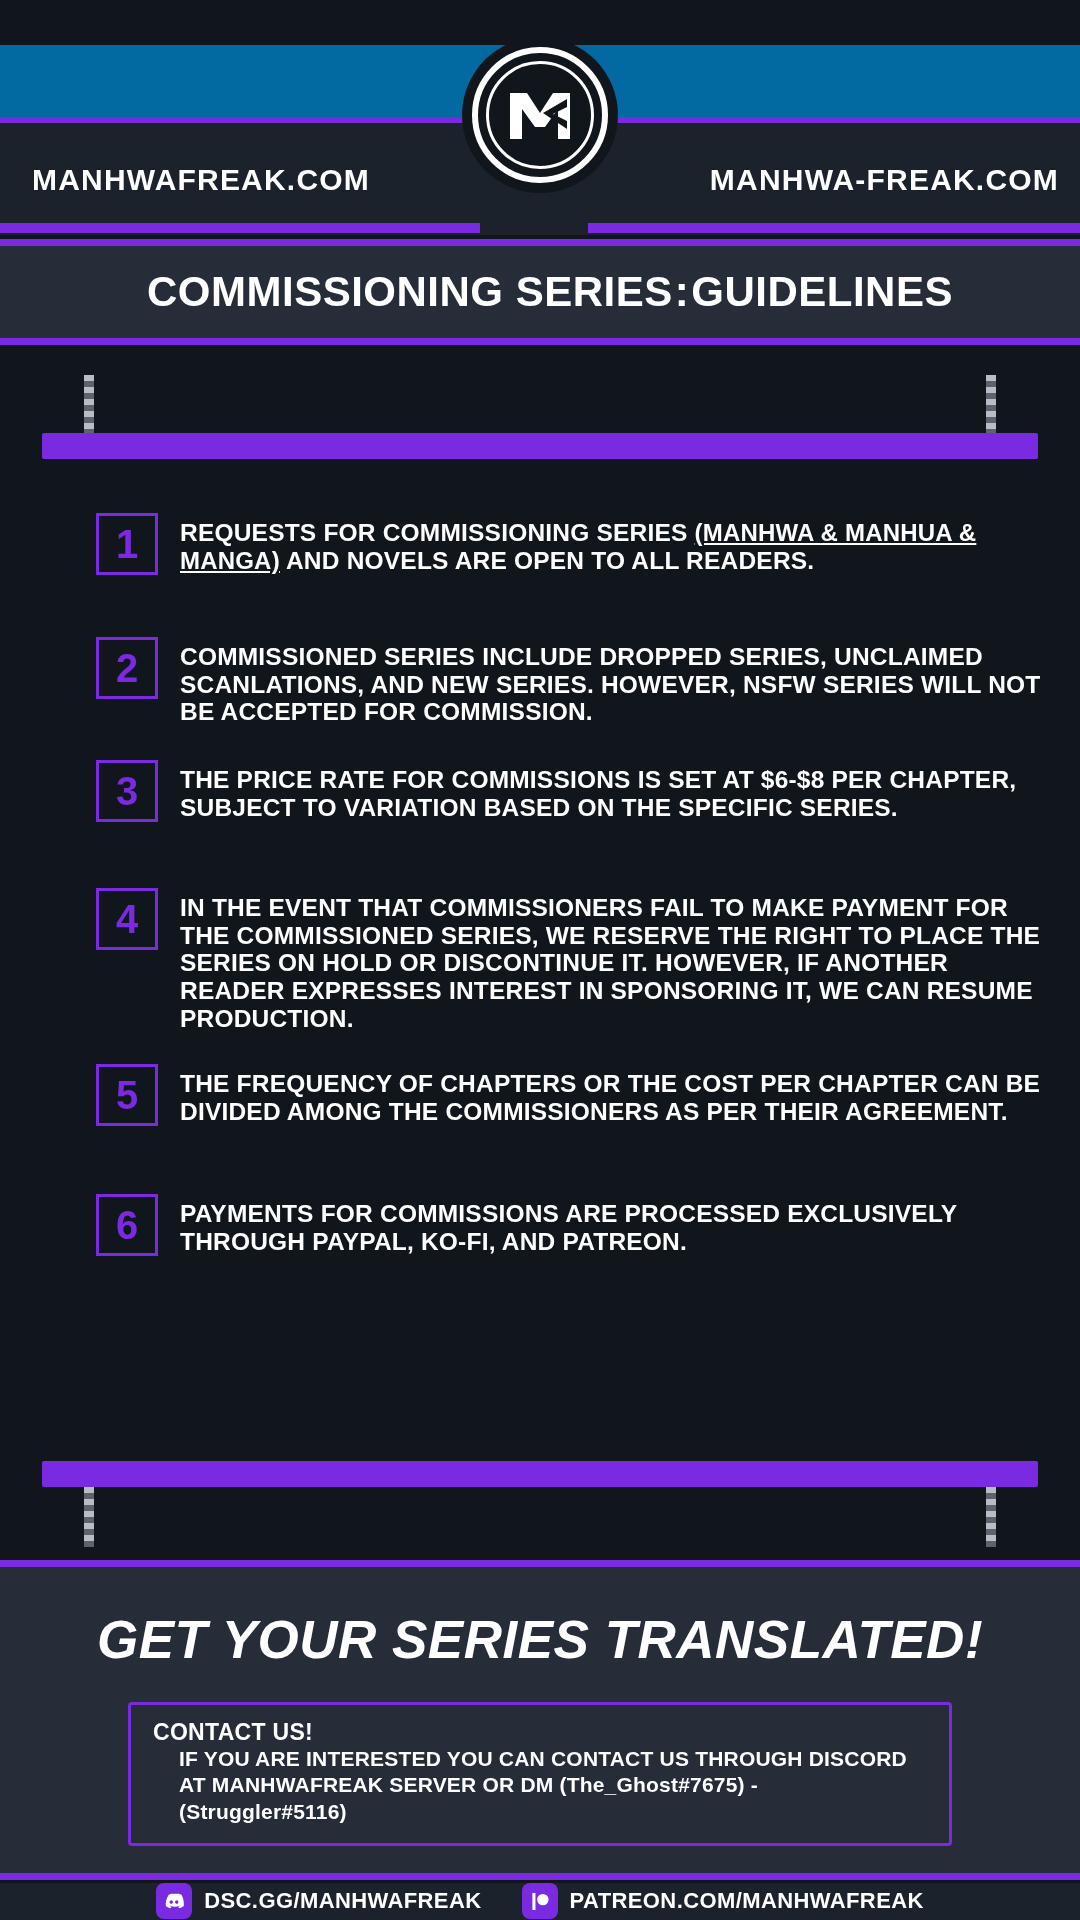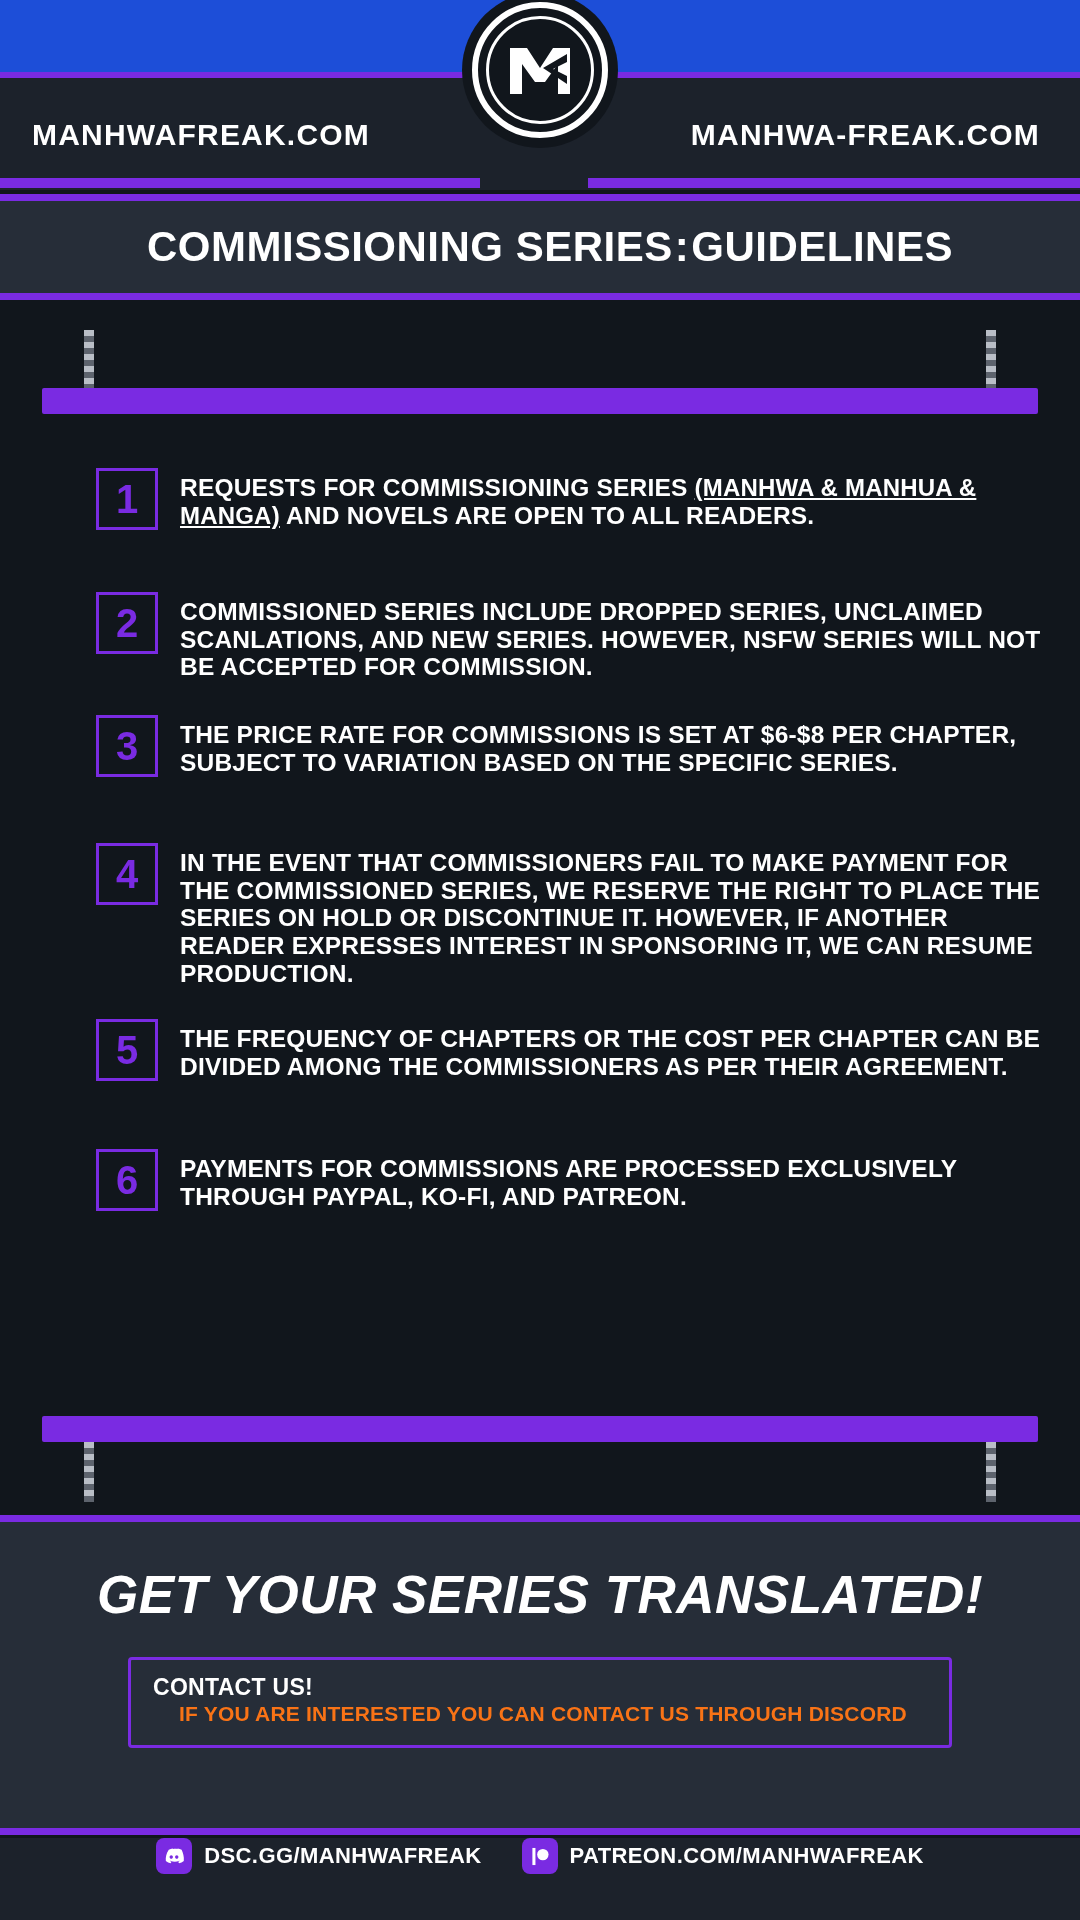--- a/index.html
+++ b/index.html
@@ -14,22 +14,23 @@
     position: relative;
     width: 1080px;
     height: 1920px;
     background: #11161c;
   }
 
   
   .header {
     position: relative;
     height: 168px;
-    background: #1d4ed8;
+    background: #0369a1;
     overflow: visible;
+    margin-top: 45px;
   }
   .header-dark {
     position: absolute;
     top: 78px; left: 0; right: 0;
     height: 112px;
     background: #1c222b;
   }
   .header-stripe-top {
     position: absolute;
     top: 72px; left: 0; right: 0;
@@ -39,21 +40,21 @@
   .site-left, .site-right {
     position: absolute;
     top: 118px;
     color: #ffffff;
     font-size: 30px;
     font-weight: bold;
     letter-spacing: 1.2px;
     white-space: nowrap;
   }
   .site-left { left: 32px; }
-  .site-right { right: 40px; }
+  .site-right { right: 21px; }
   .header-bar-left {
     position: absolute;
     left: 0; top: 178px;
     width: 480px; height: 10px;
     background: #7a2be2;
   }
   .header-bar-right {
     position: absolute;
     right: 0; top: 178px;
     width: 492px; height: 10px;
@@ -189,21 +190,21 @@
     border-radius: 4px;
     padding: 14px 22px 18px 22px;
   }
   .contact-title {
     color: #ffffff;
     font-size: 23px;
     font-weight: bold;
     letter-spacing: 0.3px;
   }
   .contact-line {
-    color: #f97316;
+    color: #ffffff;
     font-size: 21px;
     font-weight: bold;
     letter-spacing: 0.2px;
     margin-left: 26px;
     line-height: 1.25;
   }
 
   
   .social-bar {
     position: absolute;
@@ -308,20 +309,21 @@
 
   <div class="banner-bar" style="top:1416px;"></div>
   <div class="chain" style="left:84px; top:1442px; height:60px;"></div>
   <div class="chain" style="right:84px; top:1442px; height:60px;"></div>
 
   <div class="footer-band">
     <div class="footer-title">GET YOUR SERIES TRANSLATED!</div>
     <div class="contact-box">
       <div class="contact-title">CONTACT US!</div>
       <div class="contact-line">IF YOU ARE INTERESTED YOU CAN CONTACT US THROUGH DISCORD</div>
+      <div class="contact-line">AT MANHWAFREAK SERVER OR DM (The_Ghost#7675) - (Struggler#5116)</div>
     </div>
   </div>
 
   <div class="social-bar">
 
     <div class="social">
       <span class="badge">
         <svg width="22" height="17" viewBox="0 0 24 18">
           <path fill="#ffffff" d="M20.3 1.6A17 17 0 0 0 16 .2l-.3.6c-1.6-.3-3.2-.3-4.8 0L10.6.2A17 17 0 0 0 6.3 1.6C3.5 5.7 2.7 9.8 3.1 13.8a17 17 0 0 0 5.2 2.6l1-1.7c-.6-.2-1.1-.5-1.6-.8l.4-.3c3.1 1.5 6.5 1.5 9.6 0l.4.3c-.5.3-1 .6-1.6.8l1 1.7a17 17 0 0 0 5.2-2.6c.5-4.6-.8-8.7-2.4-12.2zM9 11.5c-1 0-1.8-.9-1.8-2s.8-2 1.8-2 1.8.9 1.8 2-.8 2-1.8 2zm6 0c-1 0-1.8-.9-1.8-2s.8-2 1.8-2 1.8.9 1.8 2-.8 2-1.8 2z"></path>
         </svg>

